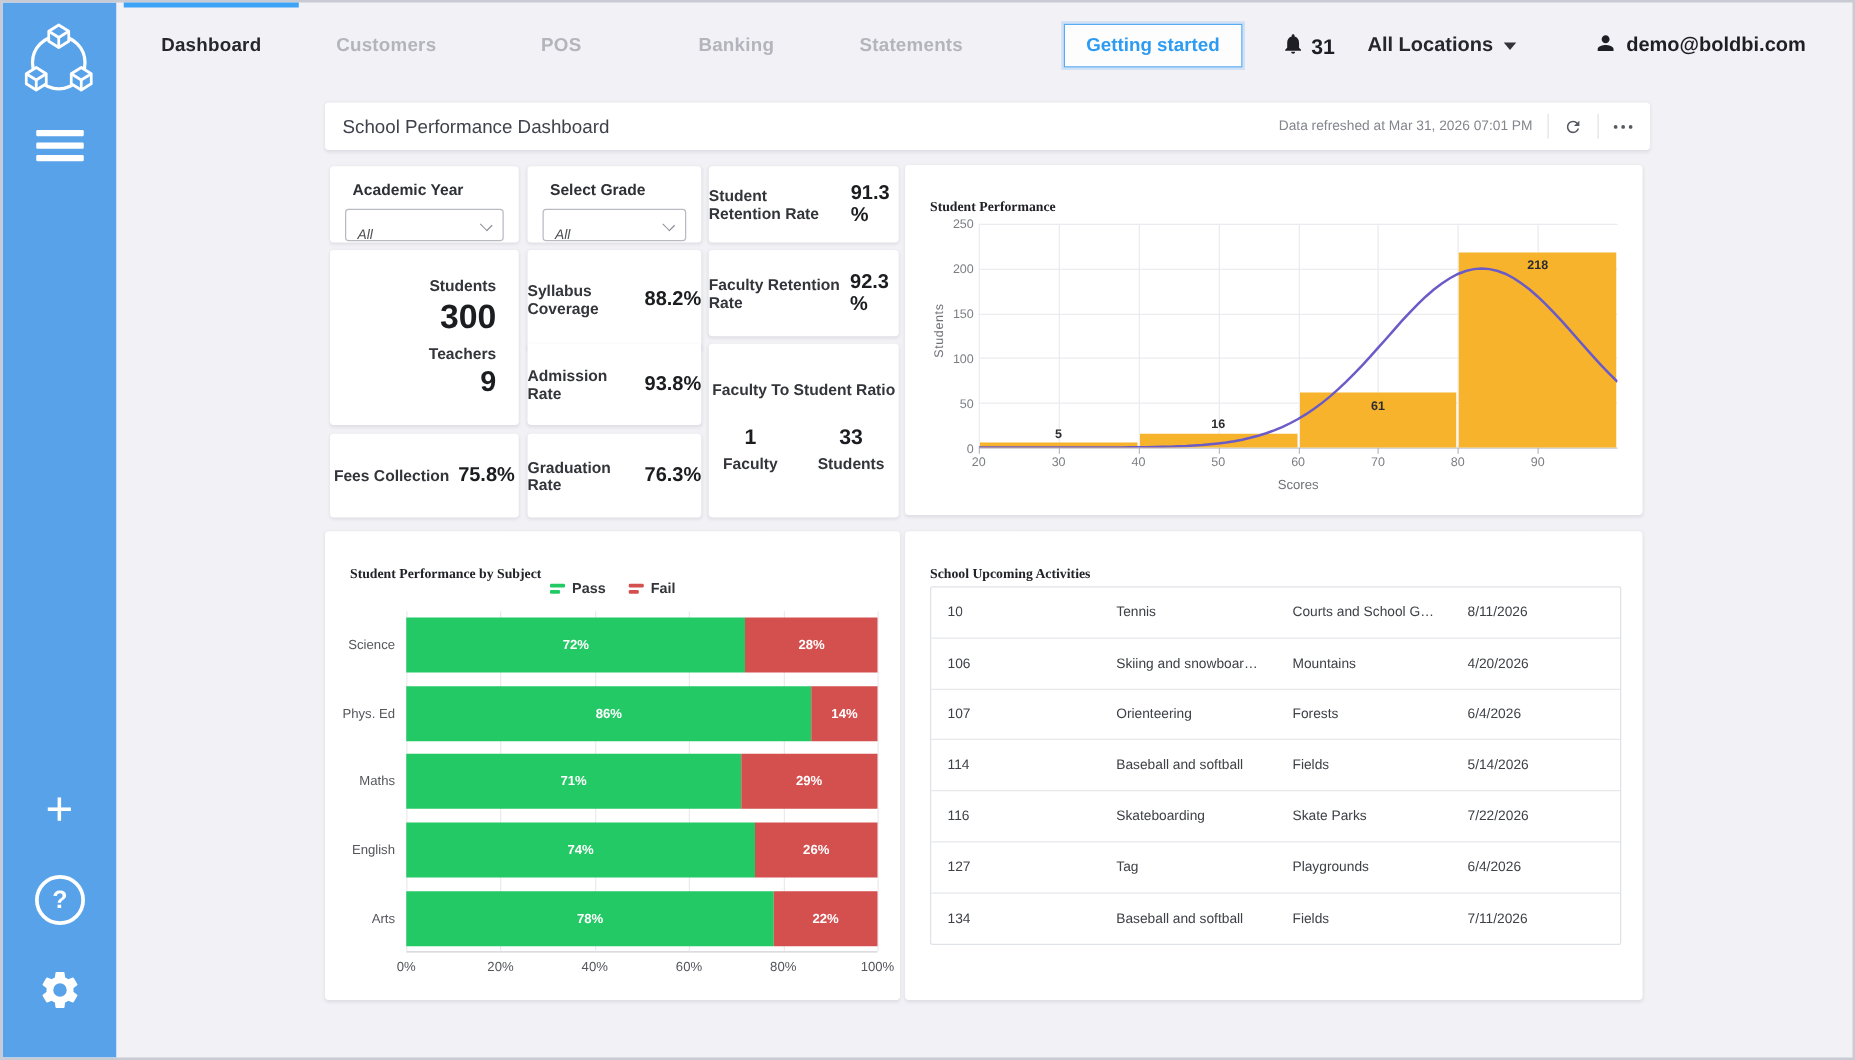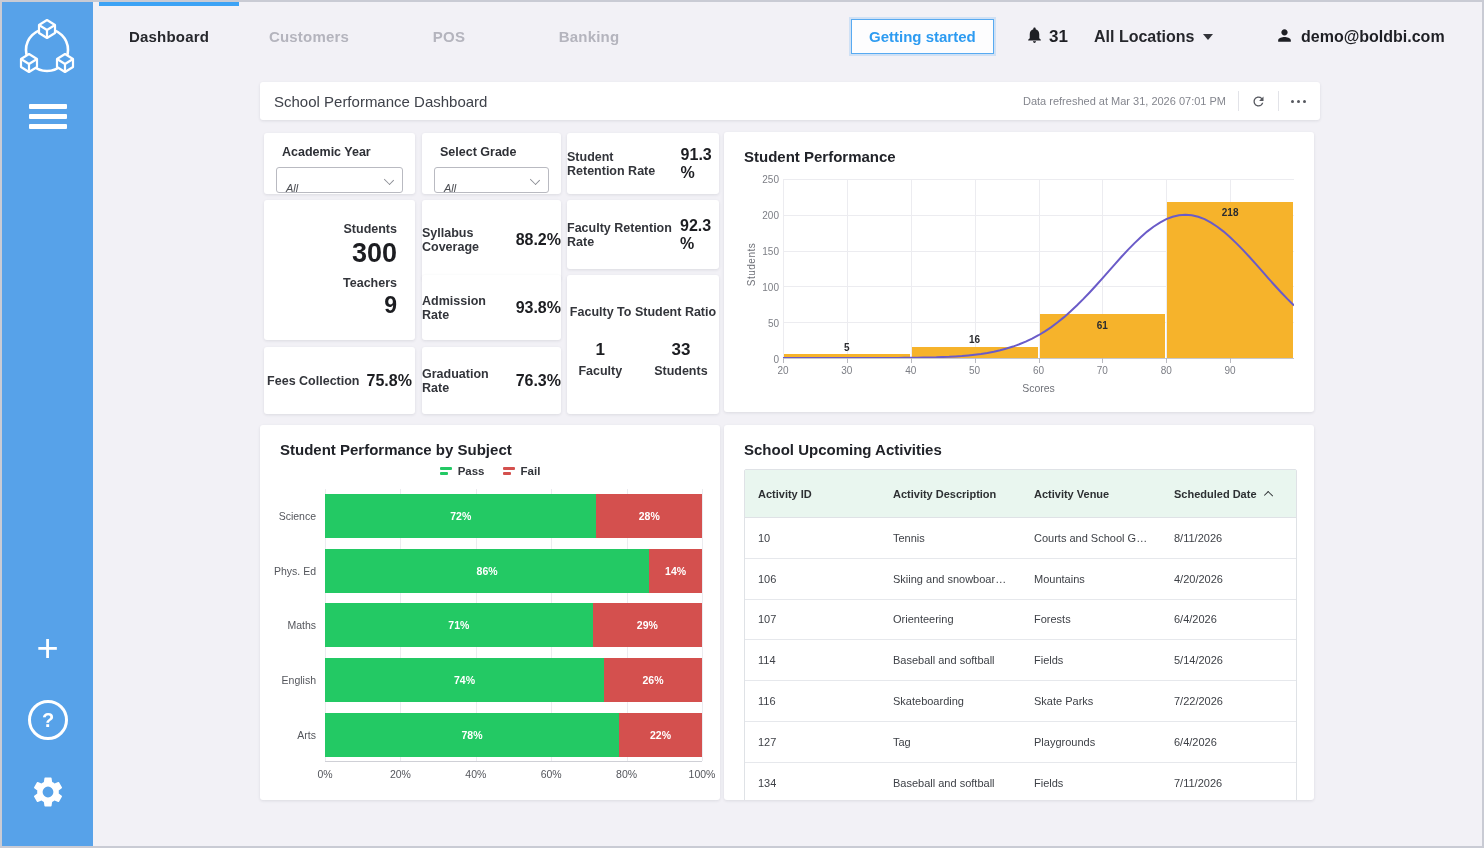--- a/index.html
+++ b/index.html
@@ -65,21 +65,21 @@
   .kpi-right { display:flex; flex-direction:column; align-items:flex-end; justify-content:center;
                padding-right:18px; gap:2px; }
   .big-num { font-size:27px; font-weight:700; color:#1c1d21; line-height:30px; }
   .mid-num { font-size:23px; font-weight:700; color:#1c1d21; line-height:26px; }
   .ratio-body { display:flex; align-items:center; justify-content:center; margin-top:16px; }
   .ratio-col { display:flex; flex-direction:column; align-items:center; gap:4px; padding:0 16px; }
   .ratio-num { font-size:17px; font-weight:700; color:#1c1d21; }
   .ratio-div { width:1px; height:48px; background:#c9cad0; }
 
   
-  .widget-title { position:absolute; left:20px; top:16px; font-size:15px; font-weight:700; color:#212329; }
+  .widget-title { position:absolute; left:20px; top:28px; font-size:11px; font-weight:700; color:#212329;font-family:Liberation Serif, serif; }
 
   
   .hist-plot { position:absolute; left:59px; top:47px; width:511px; height:180px;
                border-bottom:1px solid #c6c7cd; }
   .hist-plot .vline { position:absolute; top:0; bottom:0; width:1px; background:#ececf0; }
   .hist-plot .hline { position:absolute; left:0; right:0; height:1px; background:#ececf0; }
   .hist-plot .xtickmark { position:absolute; top:100%; width:1px; height:5px; background:#b9bac0; }
   .hbar { position:absolute; bottom:0; background:var(--bar,#f6b32b); }
   .hbar-label { position:absolute; transform:translateX(-50%); font-size:10px; font-weight:600; color:#2b2c30; }
   .curve { position:absolute; left:0; top:0; width:100%; height:100%; pointer-events:none; }
@@ -168,20 +168,21 @@
     </div>
   </aside>
 
   <header class="topnav">
     <div class="tab-indicator"></div>
     <nav class="tabs">
       <div class="tab active">Dashboard</div>
       <div class="tab">Customers</div>
       <div class="tab">POS</div>
       <div class="tab">Banking</div>
+      <div class="tab">Statements</div>
     </nav>
     <button class="btn-getting-started">Getting started</button>
     <div class="notif">
       <span>
         <svg width="19" height="22" viewBox="0 0 24 24" fill="#1e1f24">
           <path d="M12 22c1.1 0 2-.9 2-2h-4c0 1.1.89 2 2 2zm6-6v-5c0-3.07-1.64-5.64-4.5-6.32V4c0-.83-.67-1.5-1.5-1.5s-1.5.67-1.5 1.5v.68C7.63 5.36 6 7.92 6 11v5l-2 2v1h16v-1l-2-2z"></path>
         </svg>
       </span>
       <span class="notif-count">31</span>
     </div>
@@ -433,29 +434,20 @@
         <span style="left:40%">40%</span>
         <span style="left:60%">60%</span>
         <span style="left:80%">80%</span>
         <span style="left:100%">100%</span>
       </div>
   </section>
 
   <section class="card" style="left:722px;top:423px;width:590px;height:375px;overflow:hidden;">
     <div class="widget-title">School Upcoming Activities</div>
     <div class="acttable">
-      <div class="thead">
-        <div class="th">Activity ID</div>
-        <div class="th">Activity Description</div>
-        <div class="th">Activity Venue</div>
-        <div class="th">
-          <span>Scheduled Date</span>
-          <i class="sort-up"></i>
-        </div>
-      </div>
       <div id="activity-rows">
           <div class="trow">
             <div class="tcell">
               <em>10</em>
             </div>
             <div class="tcell">
               <em>Tennis</em>
             </div>
             <div class="tcell">
               <em>Courts and School Gymnasiu...</em>

